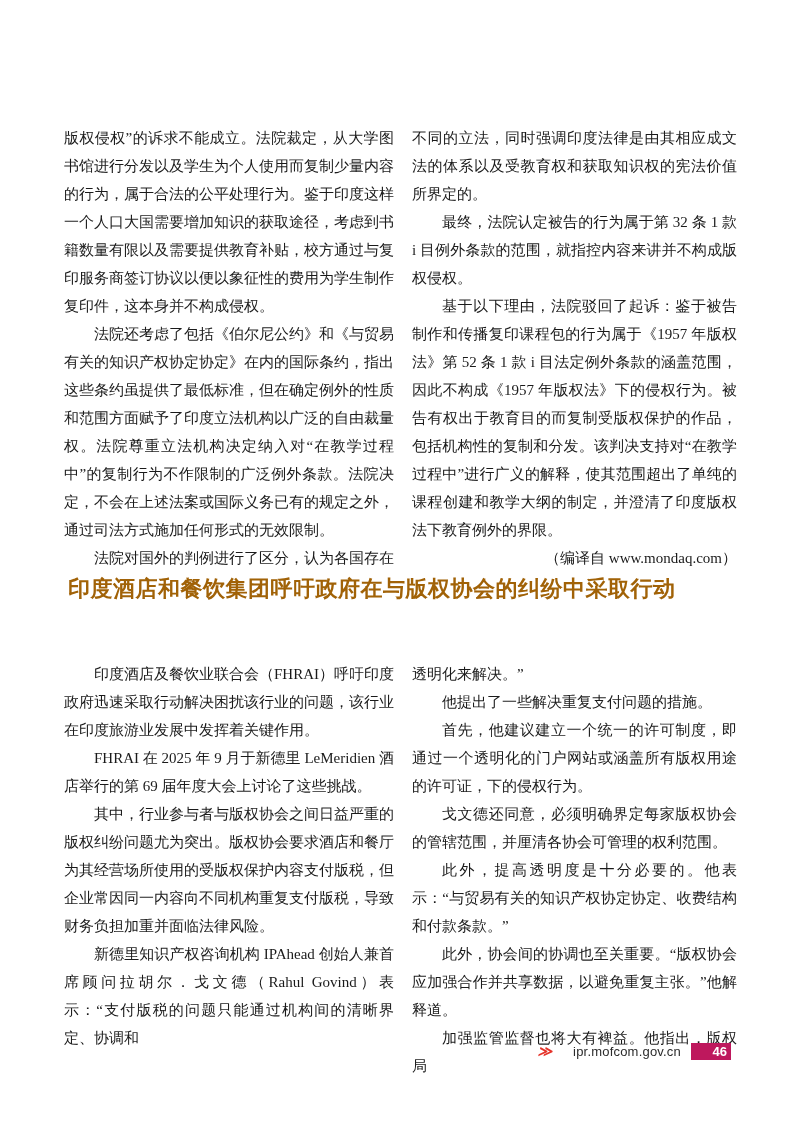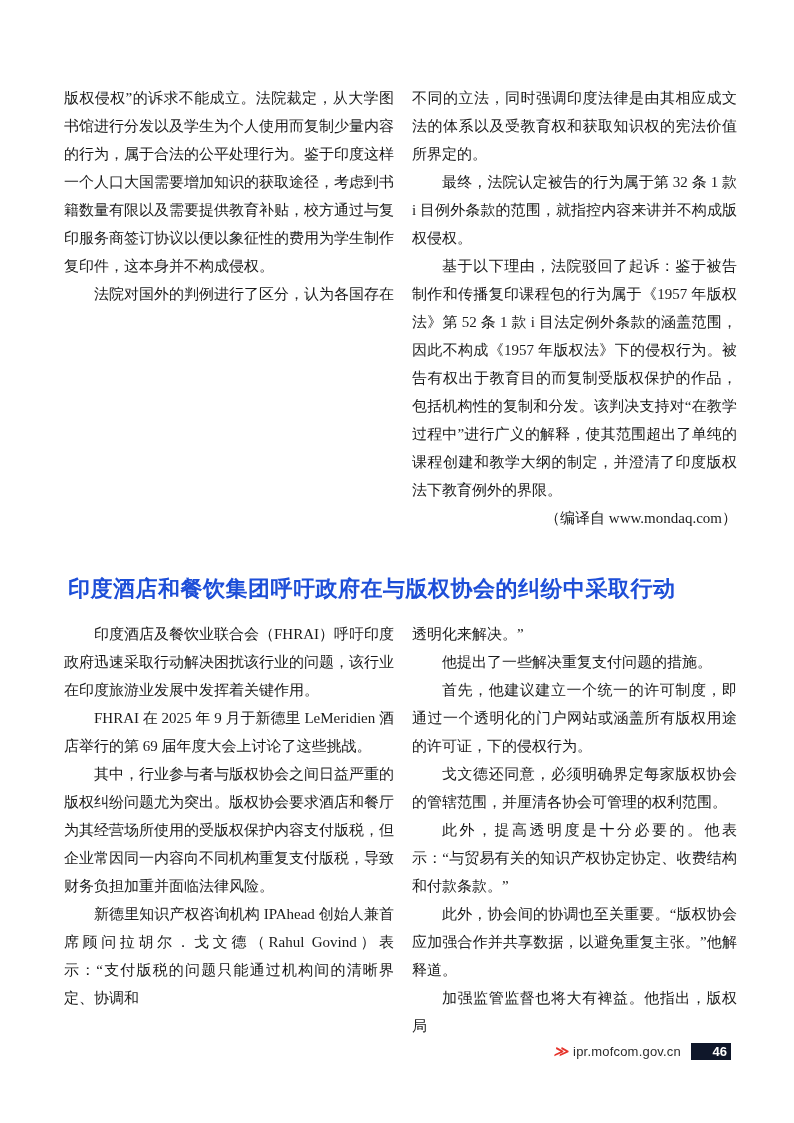--- a/index.html
+++ b/index.html
@@ -11,20 +11,21 @@
     overflow: hidden;
   }
   .page { position: absolute; inset: 0; background: #fff; }
 
   .cols {
     position: absolute;
     left: 64px;
     width: 673px;
     display: flex;
     gap: 18px;
+    margin-top: 40px;
   }
   #top-cols { top: 84px; }
   #bottom-cols { top: 620px; }
   .col  { width: 330px; }
   .col.second { width: 325px; }
 
   p.para {
     margin: 0;
     font-size: 15px;
     line-height: 28px;
@@ -41,21 +42,21 @@
   }
 
   h1.headline {
     position: absolute;
     left: 68px;
     top: 574px;
     margin: 0;
     font-family: "Liberation Sans", sans-serif;
     font-size: 22px;
     font-weight: 700;
-    color: #1d4ed8;
+    color: #a16207;
     white-space: nowrap;
     letter-spacing: 0.5px;
   }
 
   .footer {
     position: absolute;
     left: 64px;
     top: 1042px;
     width: 667px;
     height: 18px;
@@ -69,23 +70,24 @@
     color: #e5332a;
     font-weight: 700;
     font-style: italic;
     font-size: 14px;
     margin-right: 5px;
     line-height: 1;
   }
   .footer .url {
     color: #2b2b2b;
     letter-spacing: 0.2px;
+    margin-left: 16px;
   }
   .footer .pagebox {
-    background: #0f172a;
+    background: #be185d;
     color: #ffffff;
     width: 40px;
     height: 17px;
     margin-left: 10px;
     display: flex;
     align-items: center;
     justify-content: flex-end;
     padding-right: 4px;
     box-sizing: border-box;
     font-weight: 700;
@@ -93,20 +95,21 @@
 </style>
 </head>
 <body>
 
 <div class="page">
 
   <section>
     <div class="cols" id="top-cols">
       <div class="col">
         <p class="para cont">版权侵权”的诉求不能成立。法院裁定，从大学图书馆进行分发以及学生为个人使用而复制少量内容的行为，属于合法的公平处理行为。鉴于印度这样一个人口大国需要增加知识的获取途径，考虑到书籍数量有限以及需要提供教育补贴，校方通过与复印服务商签订协议以便以象征性的费用为学生制作复印件，这本身并不构成侵权。</p>
+        <p class="para">法院还考虑了包括《伯尔尼公约》和《与贸易有关的知识产权协定协定》在内的国际条约，指出这些条约虽提供了最低标准，但在确定例外的性质和范围方面赋予了印度立法机构以广泛的自由裁量权。法院尊重立法机构决定纳入对“在教学过程中”的复制行为不作限制的广泛例外条款。法院决定，不会在上述法案或国际义务已有的规定之外，通过司法方式施加任何形式的无效限制。</p>
         <p class="para">法院对国外的判例进行了区分，认为各国存在</p>
       </div>
       <div class="col second">
         <p class="para cont">不同的立法，同时强调印度法律是由其相应成文法的体系以及受教育权和获取知识权的宪法价值所界定的。</p>
         <p class="para">最终，法院认定被告的行为属于第 32 条 1 款 i 目例外条款的范围，就指控内容来讲并不构成版权侵权。</p>
         <p class="para">基于以下理由，法院驳回了起诉：鉴于被告制作和传播复印课程包的行为属于《1957 年版权法》第 52 条 1 款 i 目法定例外条款的涵盖范围，因此不构成《1957 年版权法》下的侵权行为。被告有权出于教育目的而复制受版权保护的作品，包括机构性的复制和分发。该判决支持对“在教学过程中”进行广义的解释，使其范围超出了单纯的课程创建和教学大纲的制定，并澄清了印度版权法下教育例外的界限。</p>
         <p class="para source">（编译自 www.mondaq.com）</p>
       </div>
     </div>
   </section>

